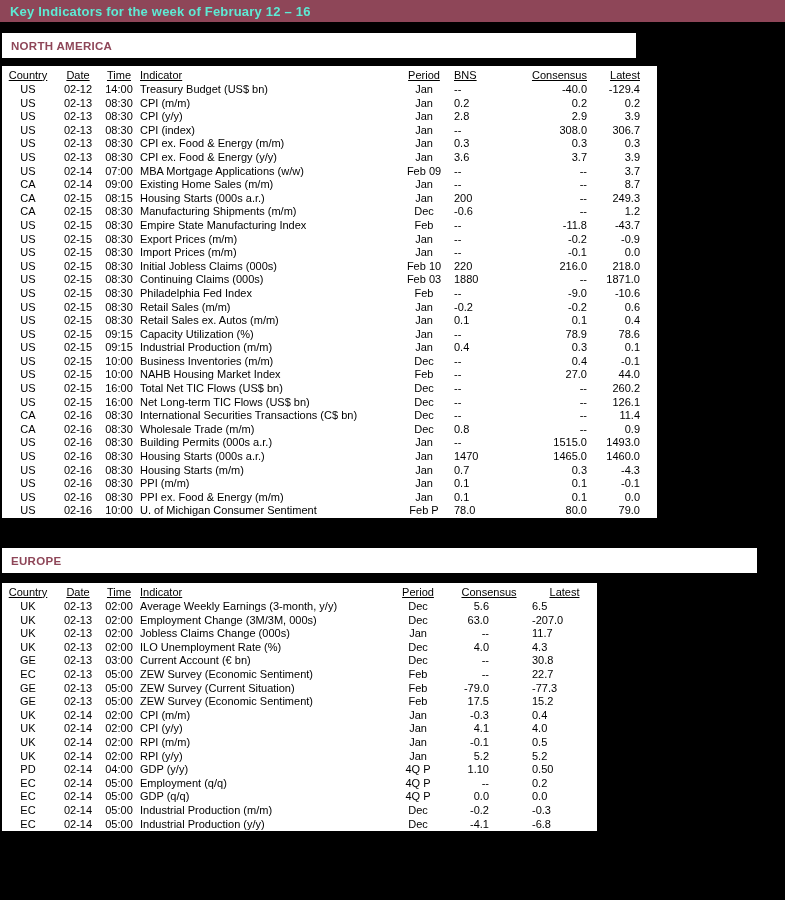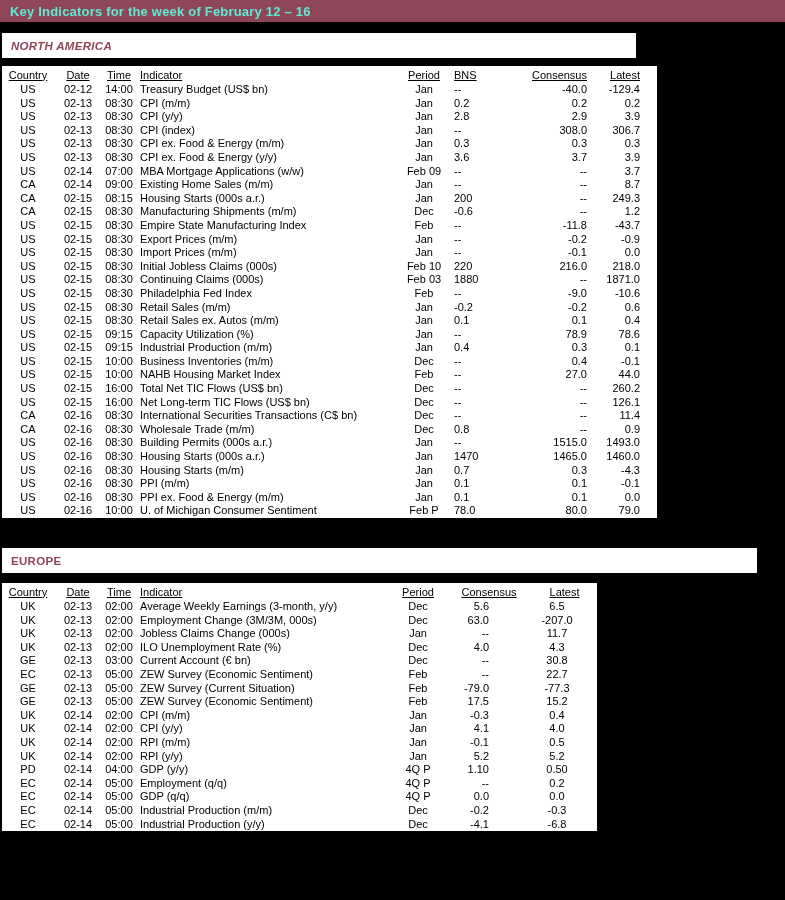--- a/index.html
+++ b/index.html
@@ -27,21 +27,21 @@
     padding-left:10px;letter-spacing:0.2px;white-space:nowrap;
   }
   .band{
     position:absolute;left:2px;height:25px;background:var(--panel);
     display:flex;align-items:center;
   }
   .band .band-label{
     color:var(--accent);font-weight:bold;font-size:11.5px;
     padding-left:9px;letter-spacing:0.3px;white-space:nowrap;
   }
-  .band-na{top:33px;width:634px;font-style:italic;}
+  .band-na{top:33px;width:634px;}
   .band-eu{top:548px;width:755px;}
   .table-panel{
     position:absolute;left:2px;background:var(--panel);
     border-top:3px solid #000;border-bottom:3px solid #000;
   }
   .panel-na{top:63px;width:655px;}
   .panel-eu{top:580px;width:595px;}
   table.t{
     border-collapse:collapse;table-layout:fixed;
     font-size:11px;color:var(--text);
@@ -68,21 +68,21 @@
   .t-na th:nth-child(8),.t-na td:nth-child(8){text-align:right;padding-right:17px;}
   
   .t-eu th:nth-child(1),.t-eu td:nth-child(1),
   .t-eu th:nth-child(2),.t-eu td:nth-child(2),
   .t-eu th:nth-child(3),.t-eu td:nth-child(3),
   .t-eu th:nth-child(5),.t-eu td:nth-child(5){text-align:center;}
   .t-eu th:nth-child(4),.t-eu td:nth-child(4){text-align:left;padding-left:4px;}
   .t-eu th:nth-child(6){text-align:center;}
   .t-eu td:nth-child(6){text-align:right;padding-right:43px;}
   .t-eu th:nth-child(7){text-align:center;}
-  .t-eu td:nth-child(7){text-align:center;padding-right:15px;}
+  .t-eu td:nth-child(7){text-align:left;padding-right:15px;}
 </style>
 </head>
 <body>
 
 <div class="topbar">
   <span class="title">Key Indicators for the week of February 12 – 16</span>
 </div>
 
 <div class="band band-na">
   <span class="band-label">NORTH AMERICA</span>

